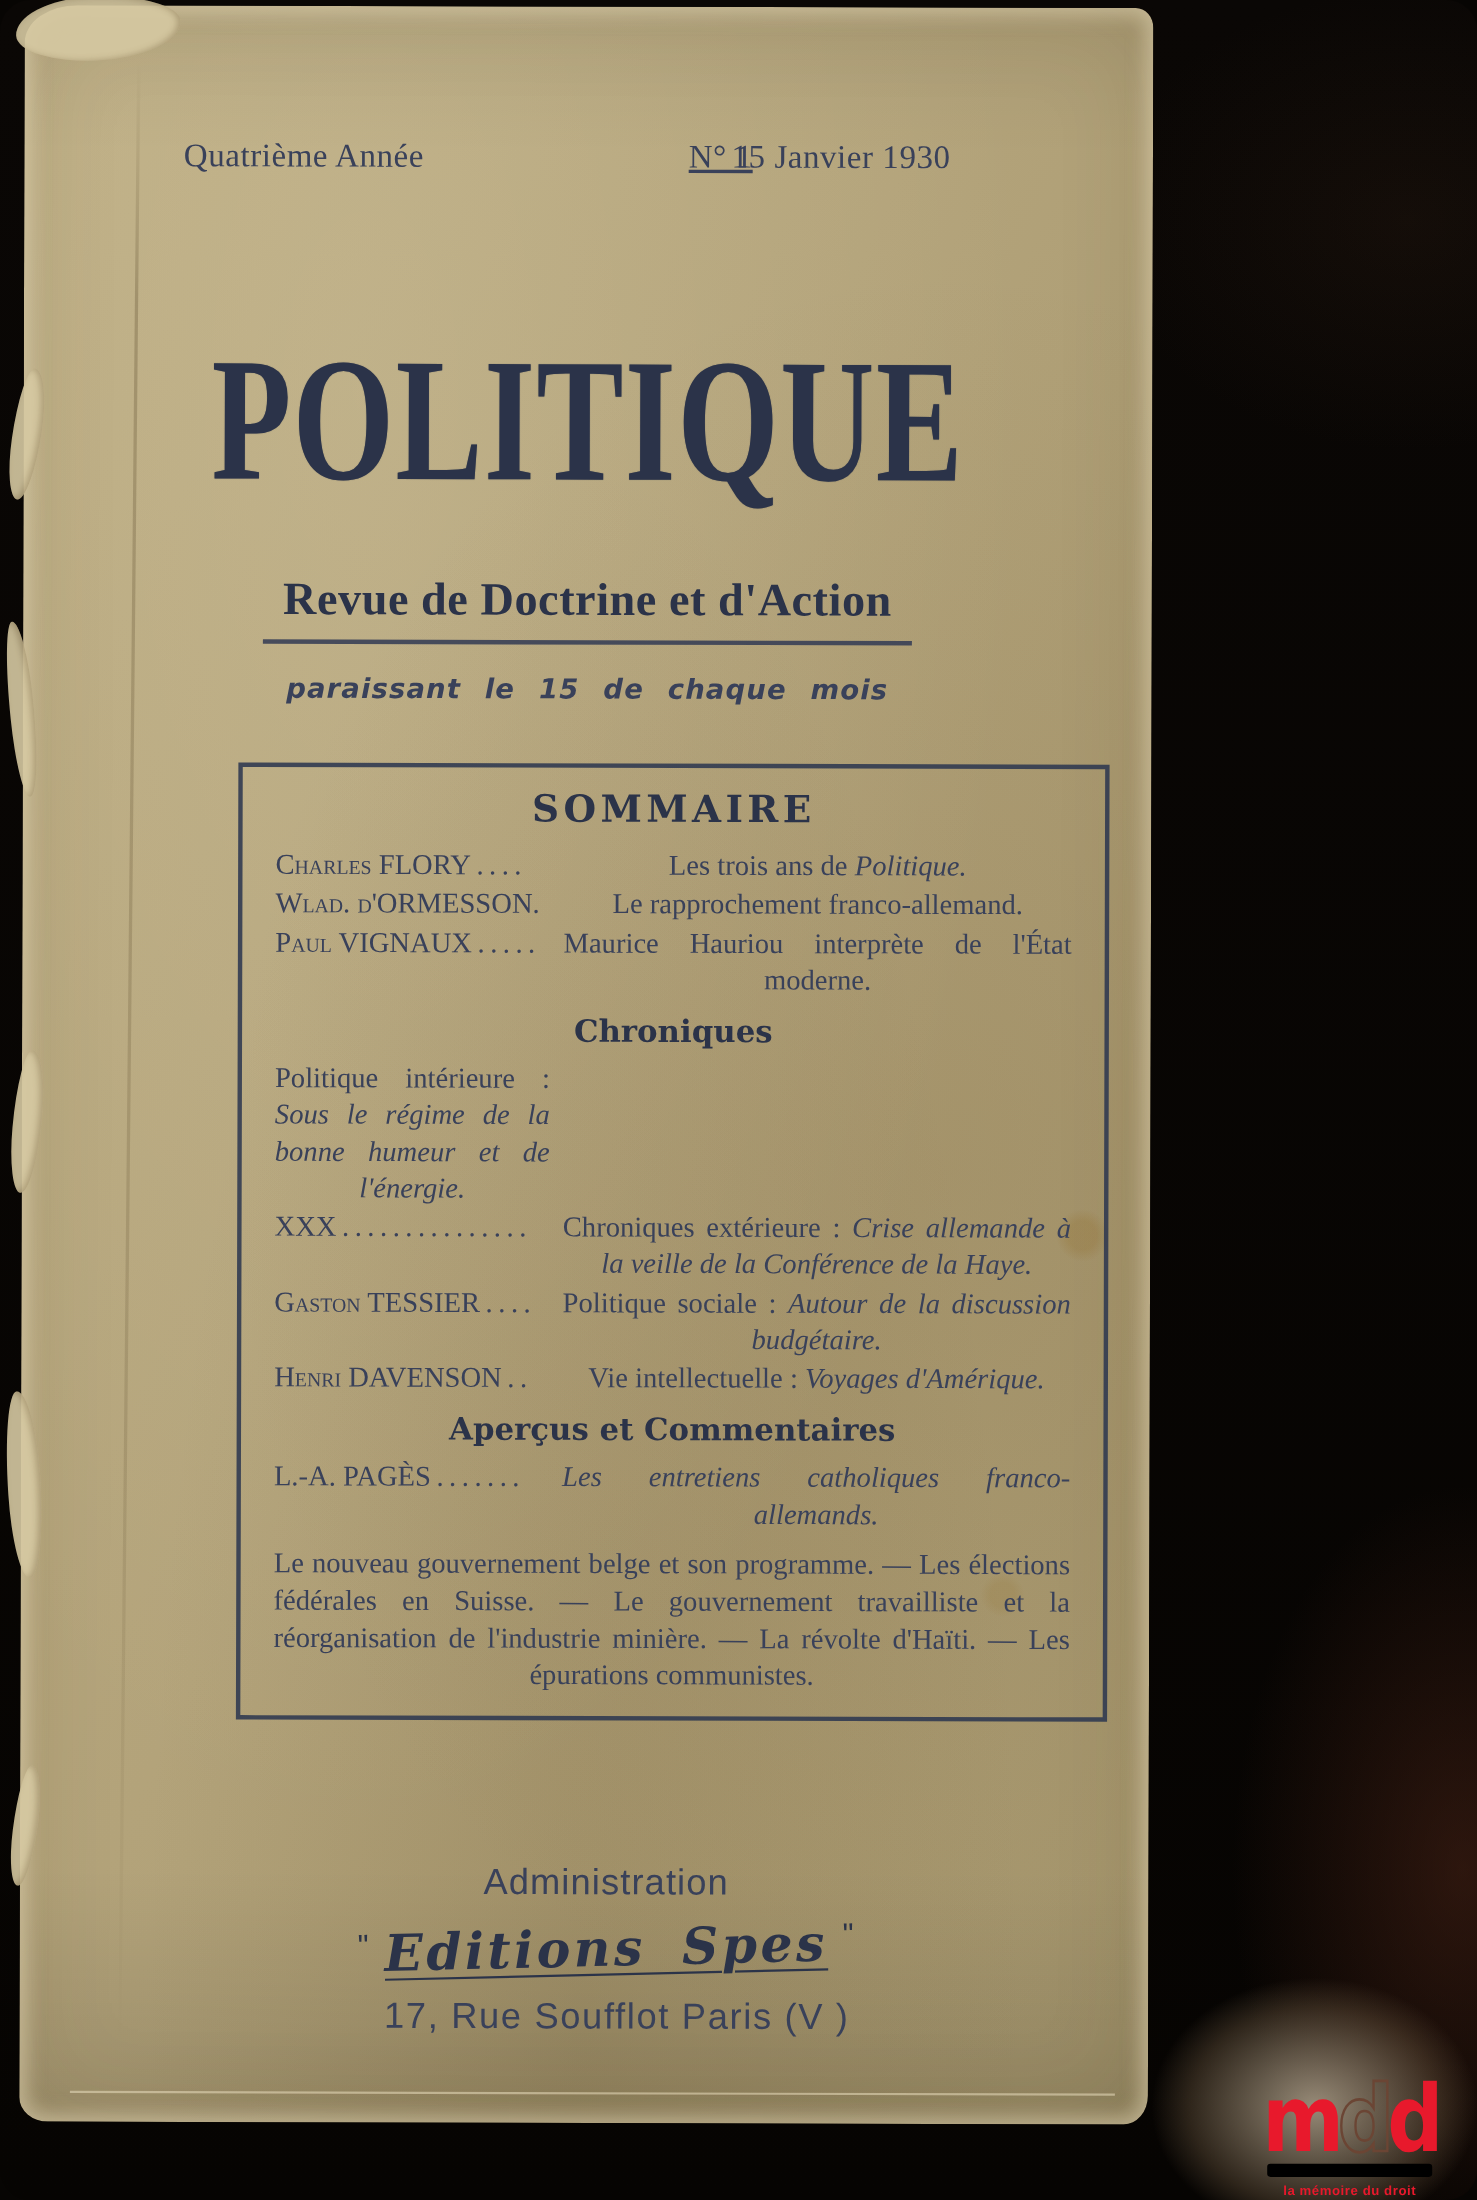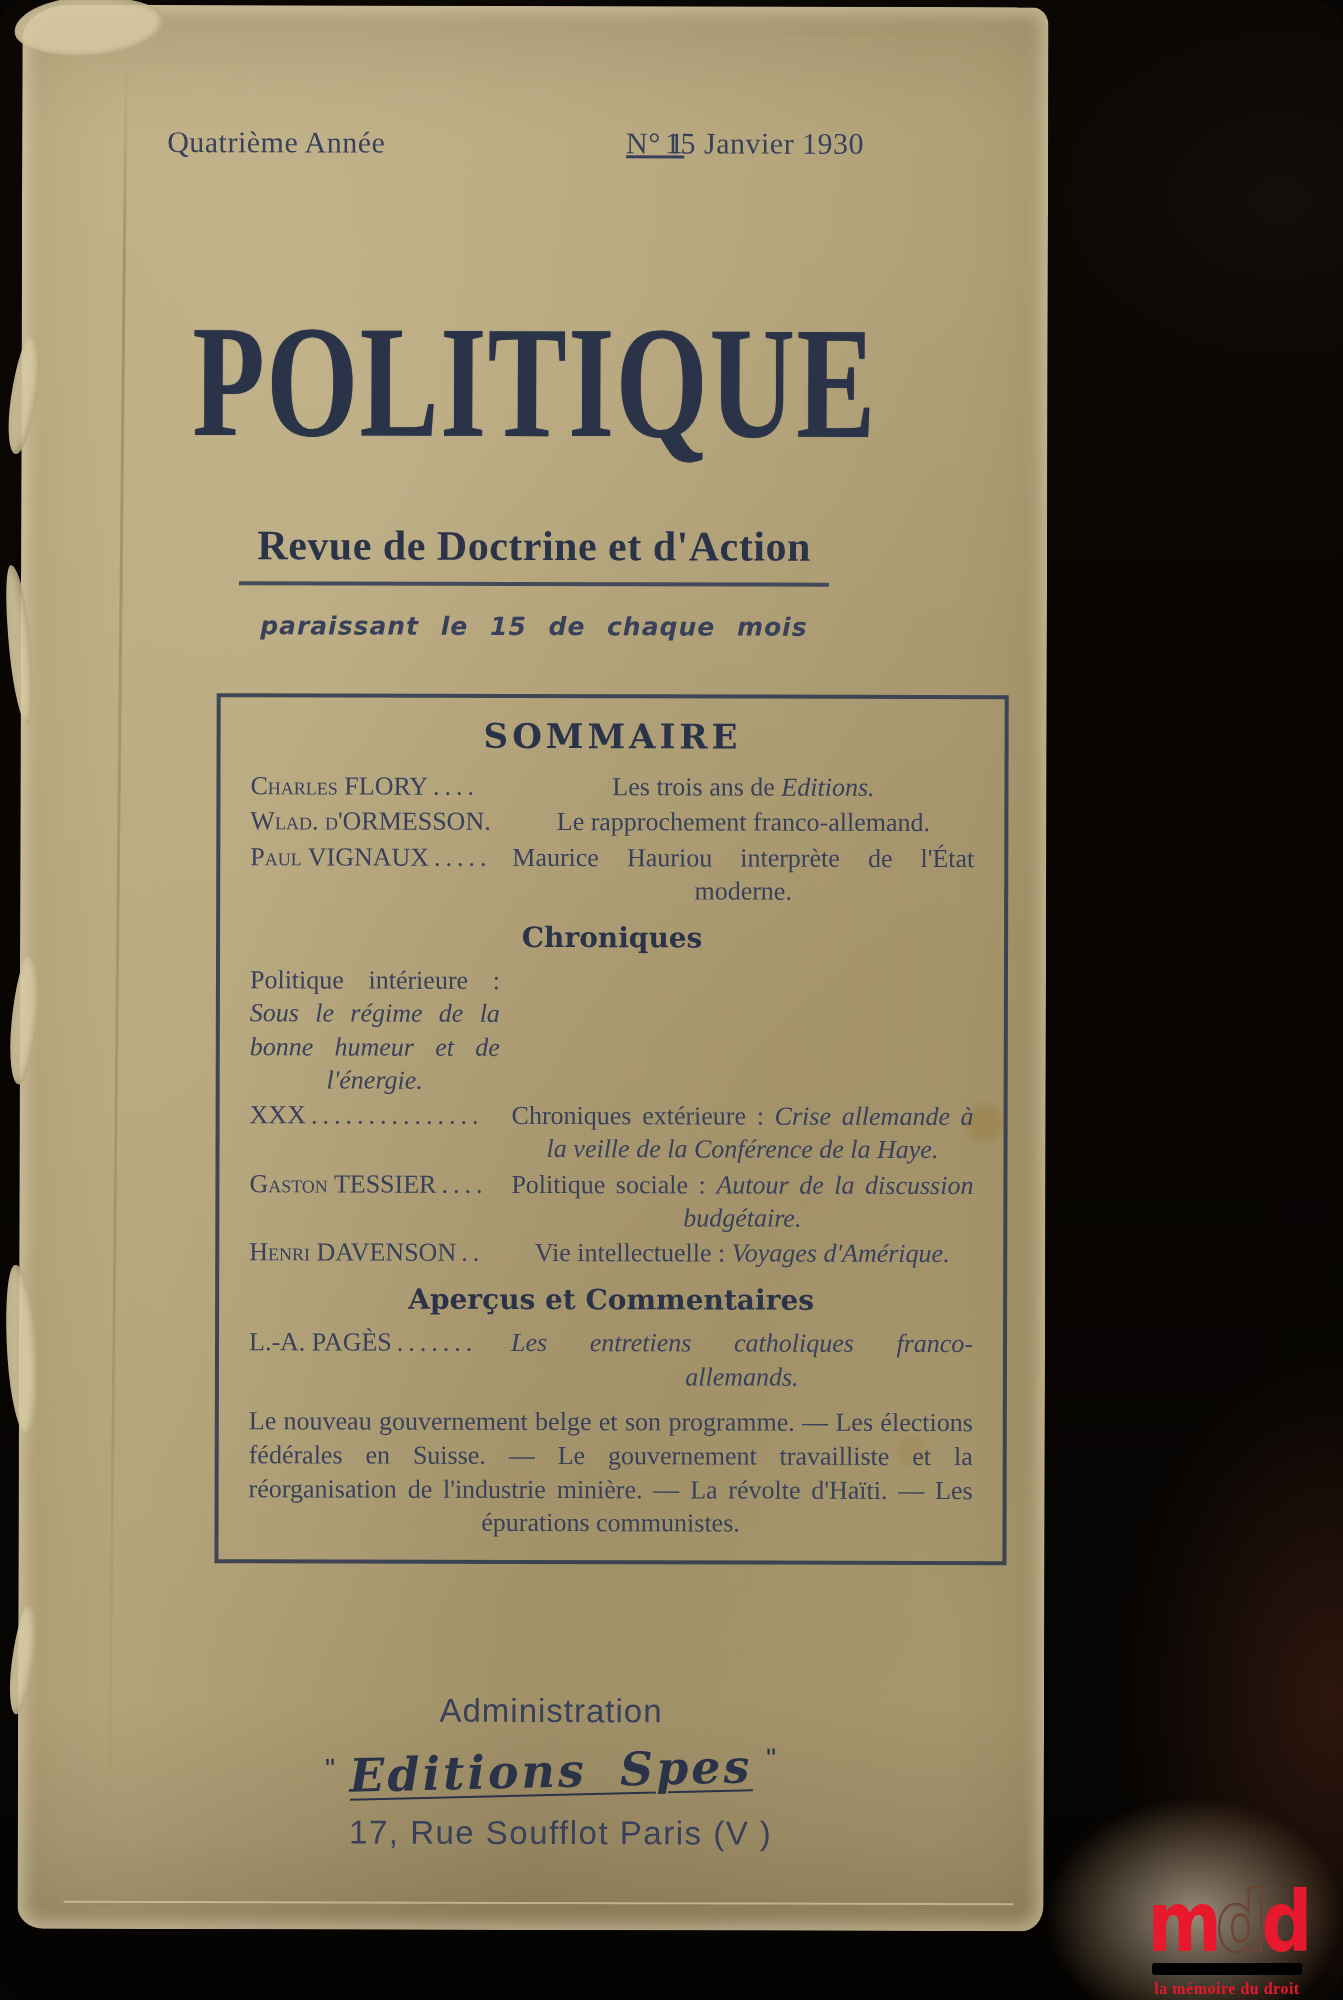--- a/index.html
+++ b/index.html
@@ -128,21 +128,21 @@
   .wm-letters {
     display: flex; justify-content: center; align-items: flex-end;
     font-family: "DejaVu Sans", sans-serif; font-weight: bold;
     font-size: 84px; line-height: 0.78; letter-spacing: -7px;
     transform: scaleX(0.85);
   }
   .wm-m, .wm-d { color: var(--red); }
   .wm-d-outline { color: transparent; -webkit-text-stroke: 2.5px #6b4534; }
   .wm-bar { width: 150px; height: 12px; background: #000; border-radius: 3px; margin: 7px auto 5px; }
   .wm-tagline {
-    font-family: Liberation Serif, serif; font-weight: bold; font-size: 16px;
+    font-family: Liberation Sans, sans-serif; font-weight: bold; font-size: 12px;
     color: var(--red); letter-spacing: 0.5px; filter: blur(0.4px);
   }
 </style>
 </head>
 <body>
 
 <div class="photo">
 
   <div class="cover">
 
@@ -166,21 +166,21 @@
       <span class="subtitle">Revue de Doctrine et d'Action</span>
     </div>
 
     <div class="frequency">paraissant le 15 de chaque mois</div>
 
     <div class="sommaire-box">
       <div class="somm-title">SOMMAIRE</div>
       <div id="sommaire-items">
           <div class="entry">
             <div class="author">Charles FLORY<span class="dots">....</span></div>
-            <div class="entry-title"><span>Les trois ans de </span><span class="it">Editions.</span></div>
+            <div class="entry-title"><span>Les trois ans de </span><span class="it">Politique.</span></div>
           </div>
           <div class="entry">
             <div class="author">Wlad. d'ORMESSON.</div>
             <div class="entry-title"><span>Le rapprochement franco-allemand.</span></div>
           </div>
           <div class="entry">
             <div class="author">Paul VIGNAUX<span class="dots">.....</span></div>
             <div class="entry-title"><span>Maurice Hauriou interprète de l'État moderne.</span></div>
           </div>
           <div class="somm-heading">Chroniques</div>

